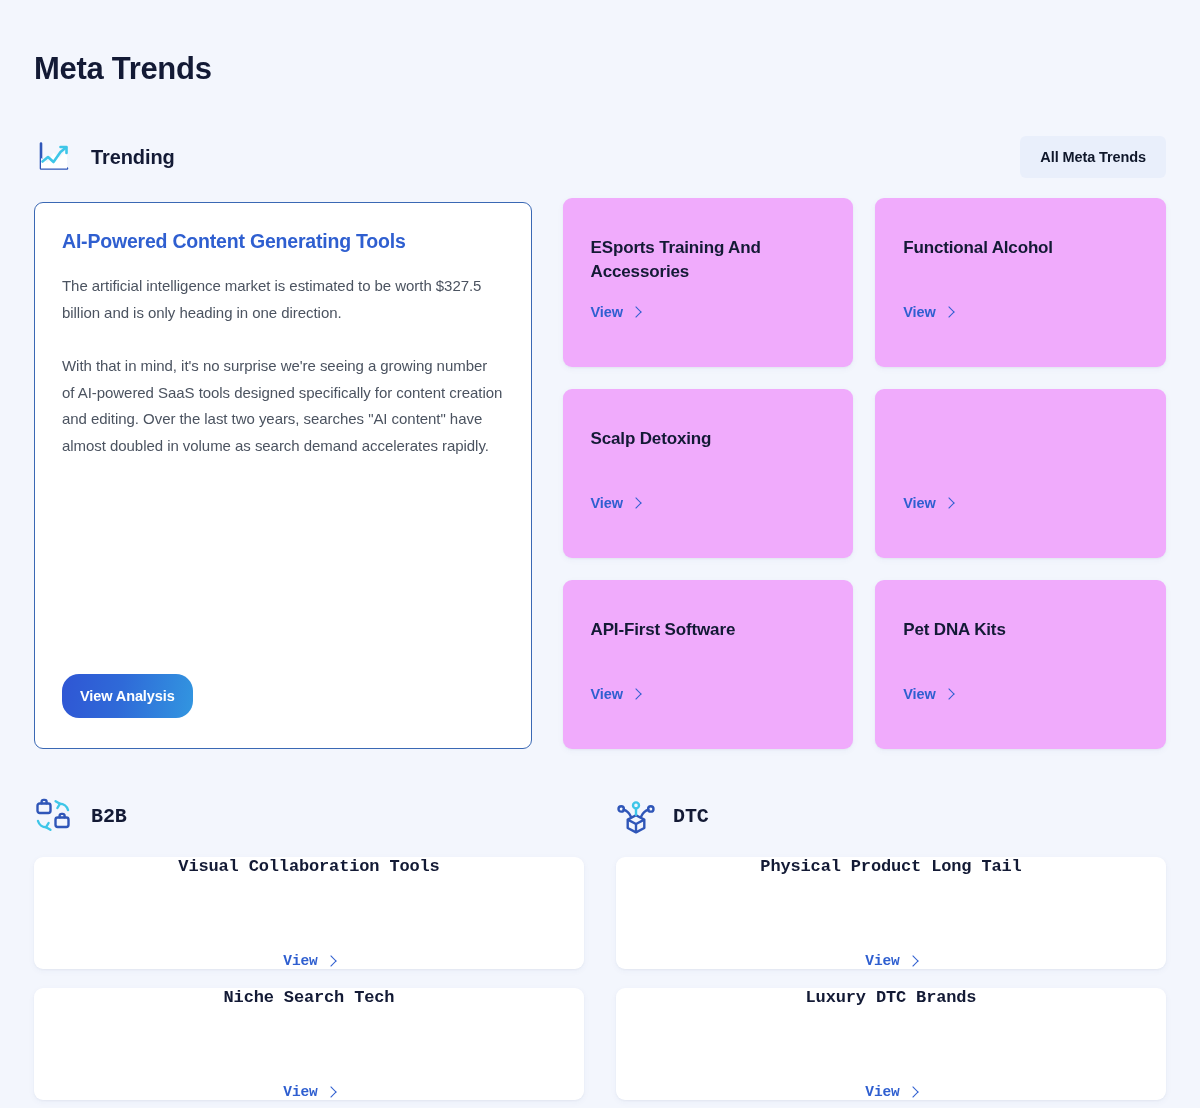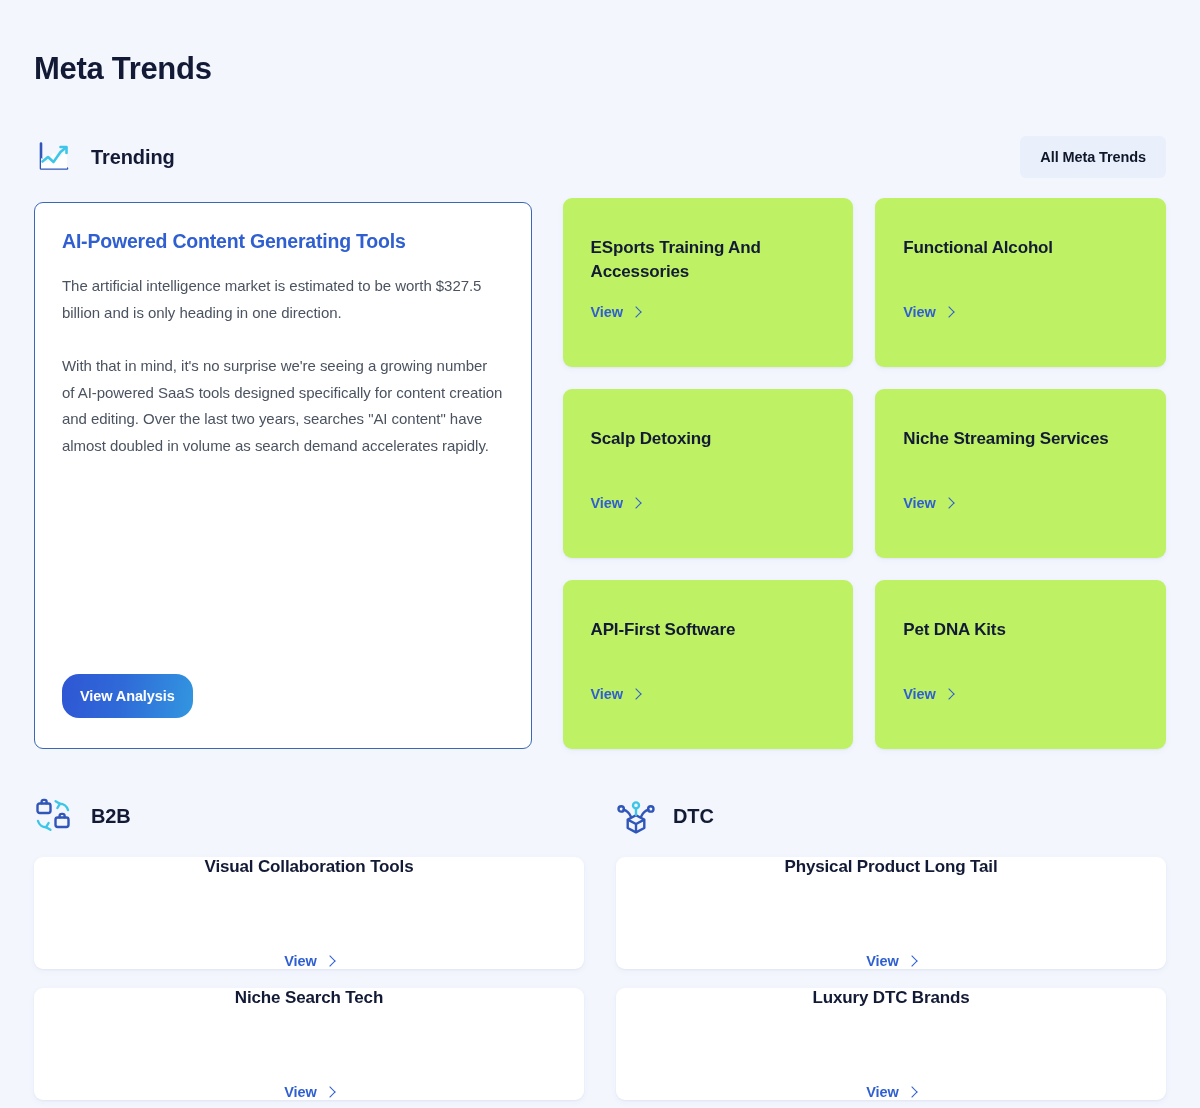--- a/index.html
+++ b/index.html
@@ -118,21 +118,21 @@
 
   
   .trend-grid {
     flex: 1 1 auto;
     display: grid;
     grid-template-columns: 1fr 1fr;
     grid-auto-rows: 169px;
     gap: 22px 22px;
   }
   .trend-card {
-    background: #bef264;
+    background: #f0abfc;
     border-radius: 9px;
     box-shadow: 0 1px 2px rgba(30,50,90,0.05), 0 2px 7px rgba(40,70,130,0.045);
     padding: 38px 28px 26px 28px;
     display: flex;
     flex-direction: column;
     cursor: pointer;
   }
   .trend-card-title {
     font-size: 17px;
     font-weight: 700;
@@ -159,20 +159,21 @@
     border-right: 1.9px solid #2f5fd0;
     border-top: 1.9px solid #2f5fd0;
     transform: rotate(45deg);
   }
 
   
   .bottom-wrap {
     display: flex;
     gap: 32px;
     margin-top: 45px;
+    font-family: Liberation Mono, monospace;
   }
   .bottom-col { flex: 1 1 0; min-width: 0; }
 
   .bottom-col .section-head { margin-top: 0; }
 
   .wide-card {
     background: #ffffff;
     border-radius: 9px;
     box-shadow: 0 1px 2px rgba(30,50,90,0.05), 0 2px 7px rgba(40,70,130,0.045);
     height: 112px;
@@ -241,21 +242,20 @@
 
       <div class="trend-card">
         <div class="trend-card-title">Scalp Detoxing</div>
         <span class="view-link">
           <span>View</span>
           <i class="chev"></i>
         </span>
       </div>
 
       <div class="trend-card">
-        <div class="trend-card-title">Niche Streaming Services</div>
         <span class="view-link">
           <span>View</span>
           <i class="chev"></i>
         </span>
       </div>
 
       <div class="trend-card">
         <div class="trend-card-title">API-First Software</div>
         <span class="view-link">
           <span>View</span>

